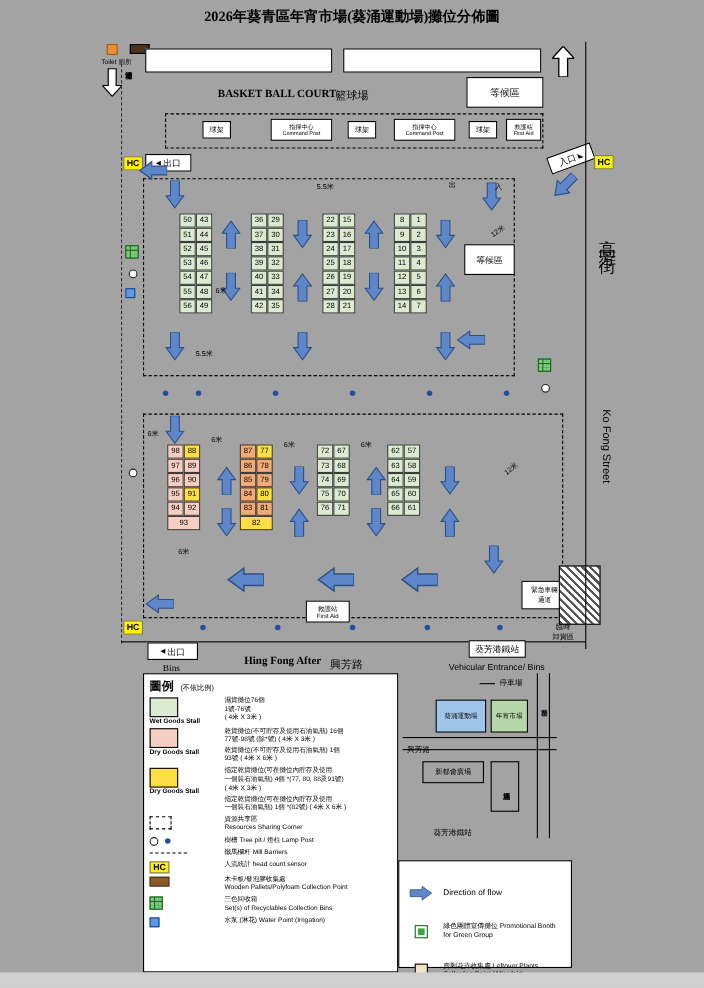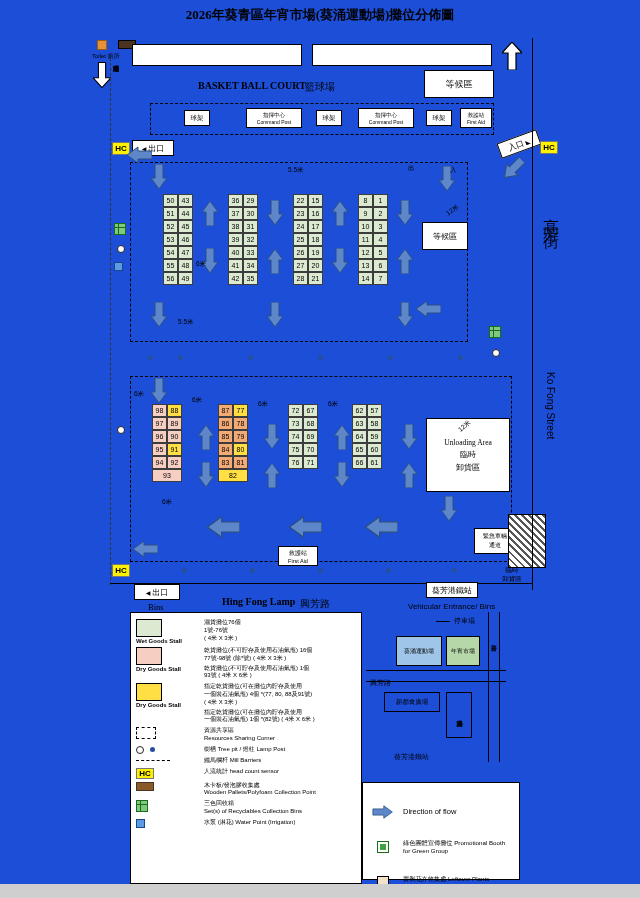--- a/index.html
+++ b/index.html
@@ -1,18 +1,18 @@
 <!DOCTYPE html>
 <html><head>
 <meta charset="utf-8">
 <style>
   *{box-sizing:border-box;margin:0;padding:0}
   html,body{width:640px;height:898px;overflow:hidden;background:#fff}
   body{font-family:"Liberation Sans",sans-serif;color:#000;position:relative}
-  #page{position:relative;width:640px;height:898px;background:#1d4ed8}
+  #page{position:relative;width:640px;height:898px;background:#a3a3a3}
   .abs{position:absolute}
   .serif{font-family:"Liberation Serif",serif}
   .box{border:1px solid #000;background:#fff}
   .dashedbox{border:1px dashed #000;background:transparent}
   .center{display:flex;align-items:center;justify-content:center;text-align:center}
   .col{display:flex;flex-direction:column;align-items:center;justify-content:center;text-align:center}
   .vtext{writing-mode:vertical-rl;text-orientation:upright}
   .vrot{writing-mode:vertical-rl}
   .hcbadge{font-weight:bold;font-size:8px;border:1px solid #777;display:flex;align-items:center;justify-content:center}
   .stall-group{display:grid;grid-template-columns:15px 15px;position:absolute}
@@ -105,25 +105,20 @@
     <span>HC</span>
   </div>
 
   <div class="abs dashedbox" style="left:130px;top:162px;width:338px;height:180px"></div>
   <div class="abs box center" style="left:422px;top:222px;width:46px;height:28px">
     <span style="font-size:8px">等候區</span>
   </div>
 
   <div class="abs dashedbox" style="left:130px;top:376px;width:382px;height:186px"></div>
 
-  <div class="abs box col" style="left:426px;top:418px;width:84px;height:74px;gap:2px">
-    <span class="serif" style="font-size:7.5px">Unloading Area</span>
-    <span style="font-size:8px">臨時</span>
-    <span style="font-size:8px">卸貨區</span>
-  </div>
 
   <div class="abs box col" style="left:474px;top:528px;width:42px;height:26px">
     <span style="font-size:6px">緊急車輛</span>
     <span style="font-size:6px">通道</span>
   </div>
 
   <div class="abs hatch" style="left:508px;top:514px;width:38px;height:54px"></div>
 
   <div class="abs col" style="left:490px;top:566px;width:44px">
     <span style="font-size:6.5px">臨時</span>
@@ -140,31 +135,35 @@
   <div class="abs" style="left:532px;top:38px;width:0;height:552px;border-left:1px solid #000"></div>
 
   <div class="abs hcbadge" style="left: 112px; top: 564px; width: 18px; height: 13px; background: rgb(255, 242, 0);">
     <span>HC</span>
   </div>
   <div class="abs box center" style="left:134px;top:584px;width:46px;height:16px;gap:2px">
     <span style="font-size:6px">◀</span>
     <span style="font-size:8px">出口</span>
   </div>
   <div class="abs serif" style="left:148px;top:602px;font-size:8.5px">Bins</div>
-  <div class="abs serif" style="left:222px;top:596px;font-size:10px;font-weight:bold">Hing Fong Lamp</div>
+  <div class="abs serif" style="left:222px;top:596px;font-size:10px;font-weight:bold">Hing Fong After</div>
   <div class="abs" style="left:300px;top:597px;font-size:10px">興芳路</div>
   <div class="abs box center" style="left:426px;top:582px;width:52px;height:16px">
     <span style="font-size:8px">葵芳港鐵站</span>
   </div>
   <div class="abs" style="left:408px;top:602px;font-size:8px">Vehicular Entrance/ Bins</div>
 
   <div class="abs vtext" style="left:540px;top:205px;font-size:16px;letter-spacing:8px;height:120px">高芳街</div>
   <div class="abs vrot" style="left:545px;top:372px;font-size:10px;height:130px">Ko Fong Street</div>
 
   <div class="abs" style="left:130px;top:612px;width:232px;height:272px;border:1.5px solid #000;background:#fff;padding:3px 5px">
+    <div style="display:flex;align-items:baseline;gap:6px">
+      <span class="serif" style="font-size:11px;font-weight:bold">圖例</span>
+      <span style="font-size:6.5px">(不依比例)</span>
+    </div>
 
     <div class="lrow">
       <div class="iconcol">
         <div style="width: 26px; height: 18px; border: 1px solid rgb(0, 0, 0); background: rgb(220, 234, 210);"></div>
         <span style="font-size:6px;font-weight:bold">Wet Goods Stall</span>
       </div>
       <div class="desc">
         <div>濕貨攤位76個</div>
         <div>1號-76號</div>
         <div>( 4米 X 3米 )</div>

